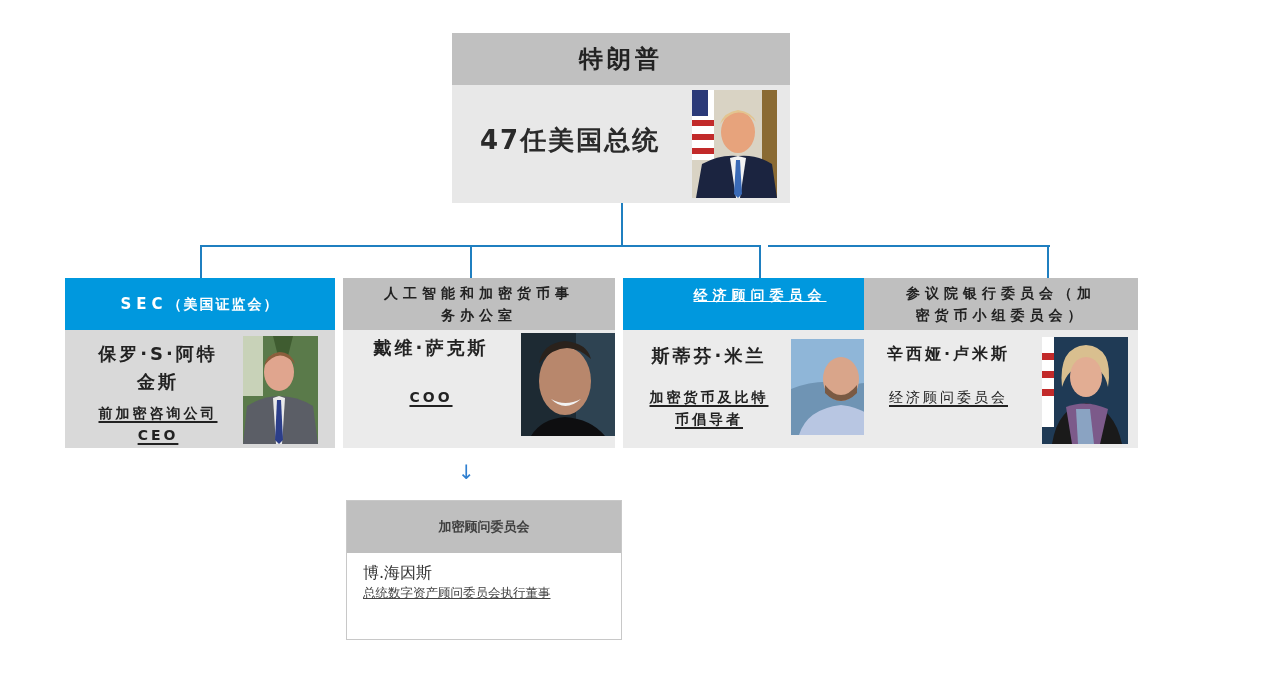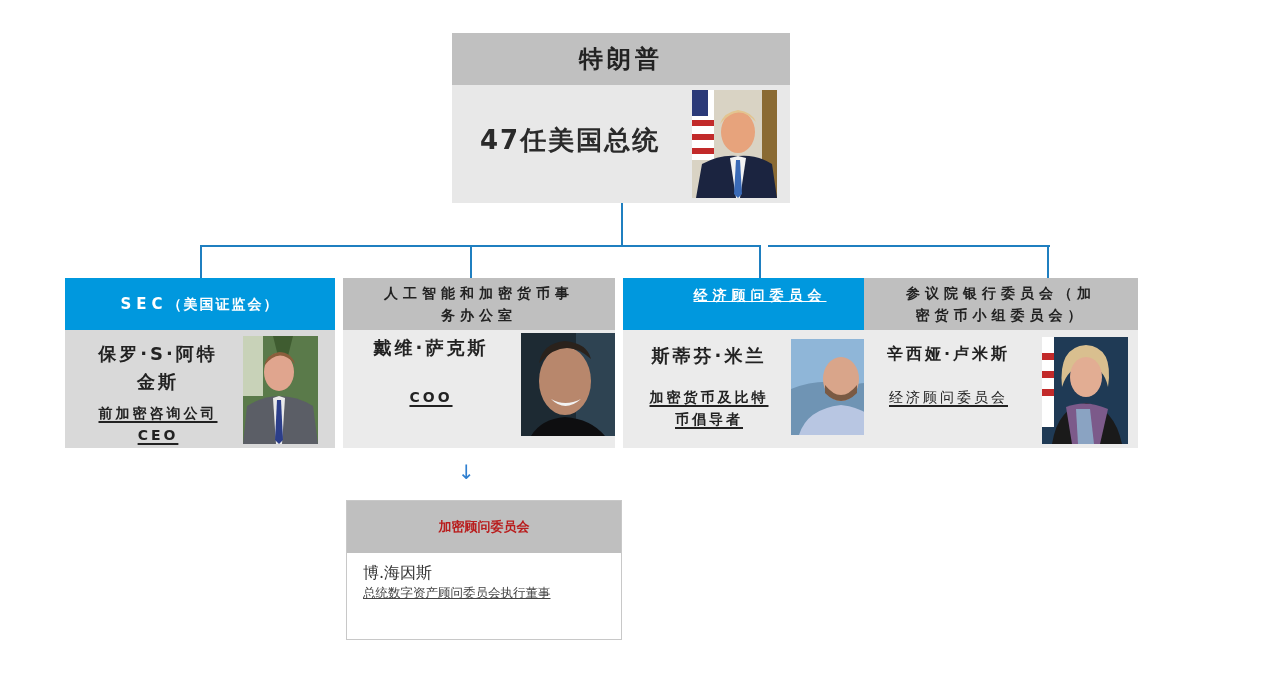--- a/index.html
+++ b/index.html
@@ -50,21 +50,21 @@
     }
     .person-role span { text-decoration: underline; text-underline-offset: 3px; text-decoration-thickness: 2px; }
     .small-paren { font-size: 14px; letter-spacing: 2px; }
 
     
     .arrow { position: absolute; left: 458px; top: 460px; font-size: 20px; color: #2f7fd0; line-height: 24px; }
     .adv-box { position: absolute; left: 346px; top: 500px; width: 274px; height: 138px; background: #fff; border: 1px solid #c8c8c8; }
     .adv-header {
       position: absolute; left: 0; top: 0; right: 0; height: 52px; background: #bfbfbf;
       display: flex; align-items: center; justify-content: center;
-      font-weight: bold; font-size: 13px; color: #b91c1c;
+      font-weight: bold; font-size: 13px; color: #404040;
     }
     .adv-name { position: absolute; left: 16px; top: 62px; font-family: "DejaVu Serif", serif; font-size: 16px; color: #333; }
     .adv-role { position: absolute; left: 16px; top: 84px; font-family: "DejaVu Serif", serif; font-size: 12.5px; color: #444; text-decoration: underline; }
   </style>
 </head>
 <body>
 
 <div class="canvas">
 
   <div class="line" style="left:621px; top:203px; width:2px; height:43px;"></div>

